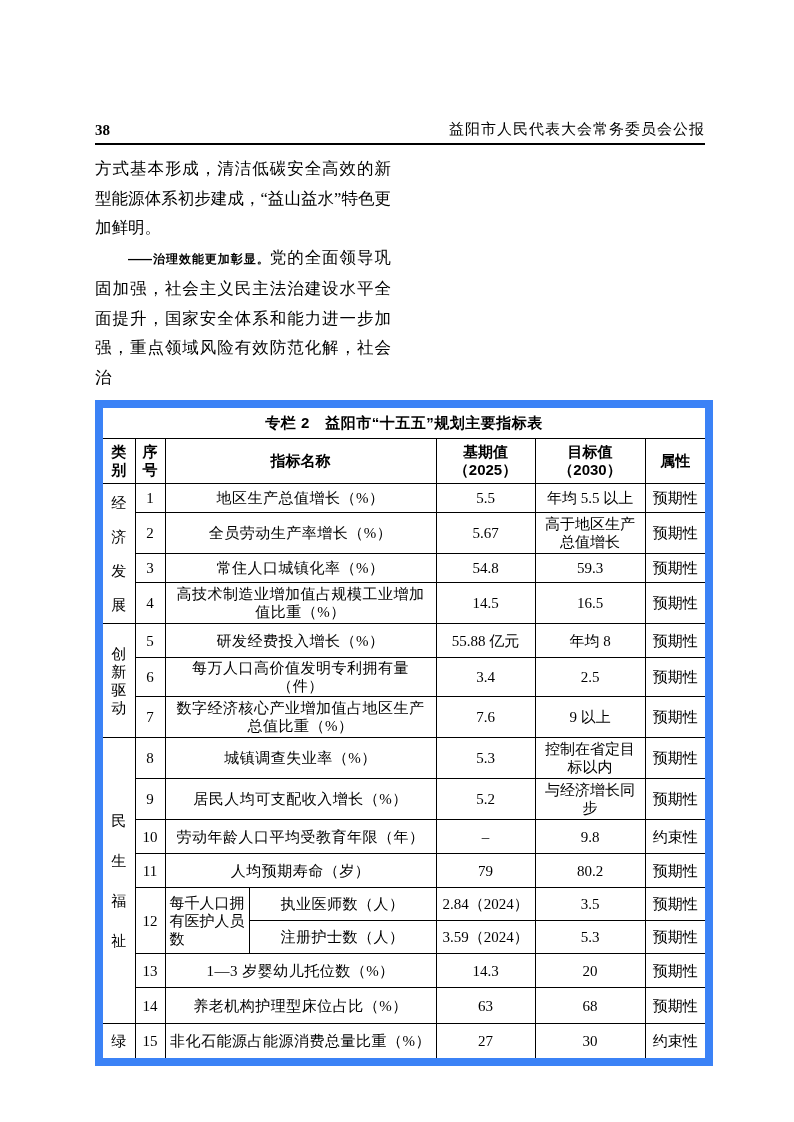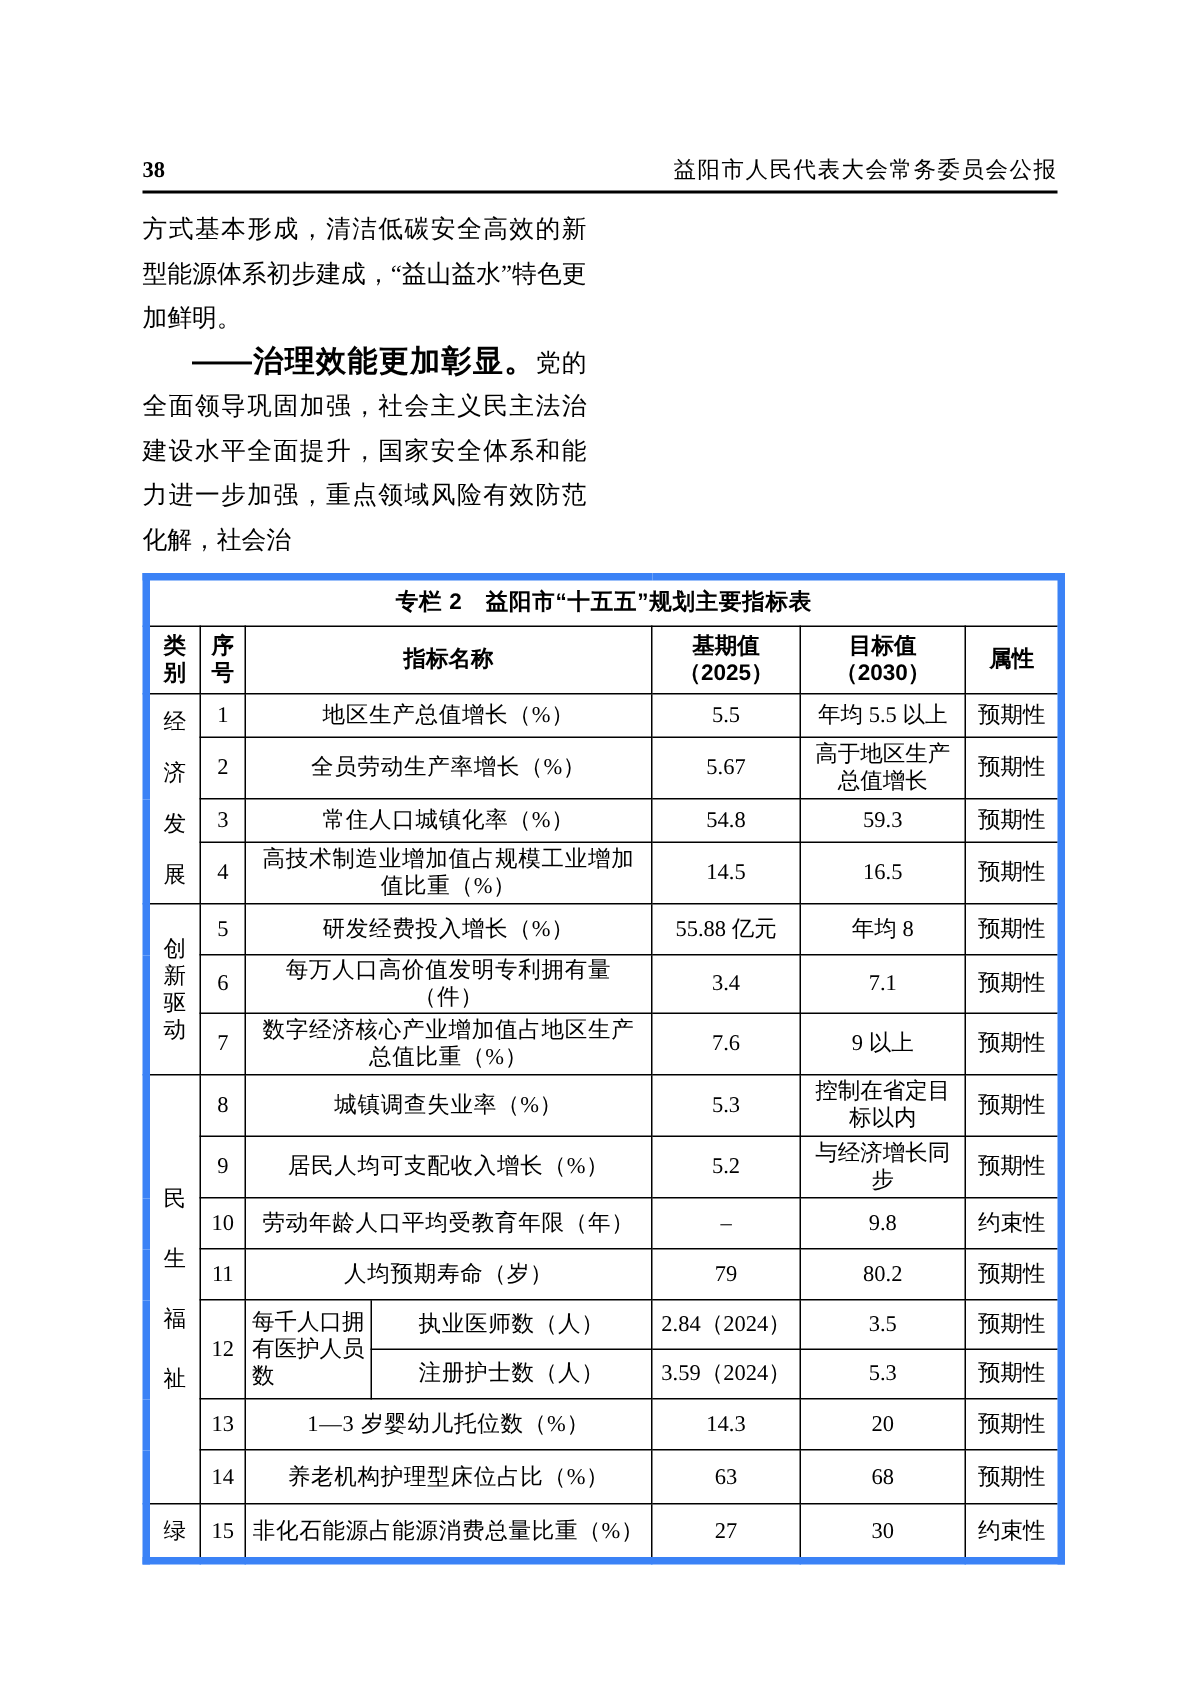--- a/index.html
+++ b/index.html
@@ -5,45 +5,45 @@
   html,body{margin:0;padding:0;background:#e8e8e8;}
   .page{
     position:relative;
     width:794px;height:1122px;
     background:#ffffff;
     margin:0 auto;
     font-family:"Liberation Serif","DejaVu Serif",serif;
     color:#000;
     overflow:hidden;
   }
-  .content{position:absolute;left:95px;top:104px;width:610px;}
+  .content{position:absolute;left:95px;top:120px;width:610px;}
 
   
   .runhead{
     display:flex;justify-content:space-between;align-items:flex-end;
     border-bottom:2px solid #000;
     padding-bottom:4px;
   }
   .pageno{font-size:15px;font-weight:bold;}
   .pubtitle{font-size:15px;font-weight:normal;letter-spacing:1px;}
 
   
   .cols{display:flex;gap:0;margin-top:9px;}
   .col{width:296px;font-size:16.5px;line-height:29.5px;text-align:justify;text-justify:inter-ideograph;}
   .col p{margin:0;}
   .indent{text-indent:2em;}
-  .lead{font-weight:bold;font-family:"Liberation Sans","DejaVu Sans",sans-serif;font-size:20px;}
+  .lead{font-weight:bold;font-family:"Liberation Sans","DejaVu Sans",sans-serif;font-size:12px;}
 
   
   table.spec{
     margin-top:8px;
     border-collapse:collapse;
     table-layout:fixed;
     width:610px;
-    border:5px solid #3b82f6;
+    border:8px solid #3b82f6;
   }
   table.spec td{
     border:1px solid #000;
     font-size:15px;
     line-height:18px;
     padding:1px 4px;
     text-align:center;
     vertical-align:middle;
     overflow:hidden;
   }
@@ -146,21 +146,21 @@
           <td>5</td>
           <td colspan="2" class="name">研发经费投入增长（%）</td>
           <td>55.88 亿元</td>
           <td>年均 8</td>
           <td>预期性</td>
         </tr>
         <tr class="rh-m">
           <td>6</td>
           <td colspan="2" class="name">每万人口高价值发明专利拥有量（件）</td>
           <td>3.4</td>
-          <td>7.1</td>
+          <td>2.5</td>
           <td>预期性</td>
         </tr>
         <tr class="rh-d">
           <td>7</td>
           <td colspan="2" class="name">数字经济核心产业增加值占地区生产总值比重（%）</td>
           <td>7.6</td>
           <td>9 以上</td>
           <td>预期性</td>
         </tr>
 

